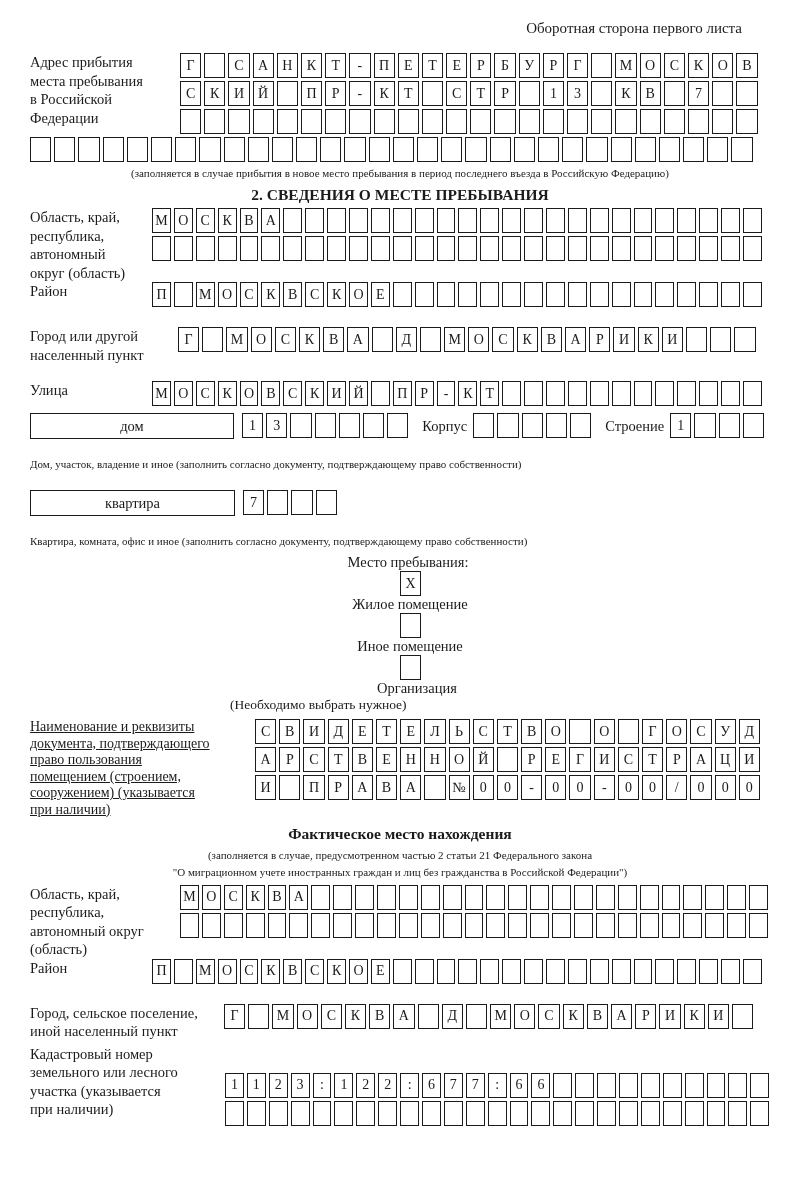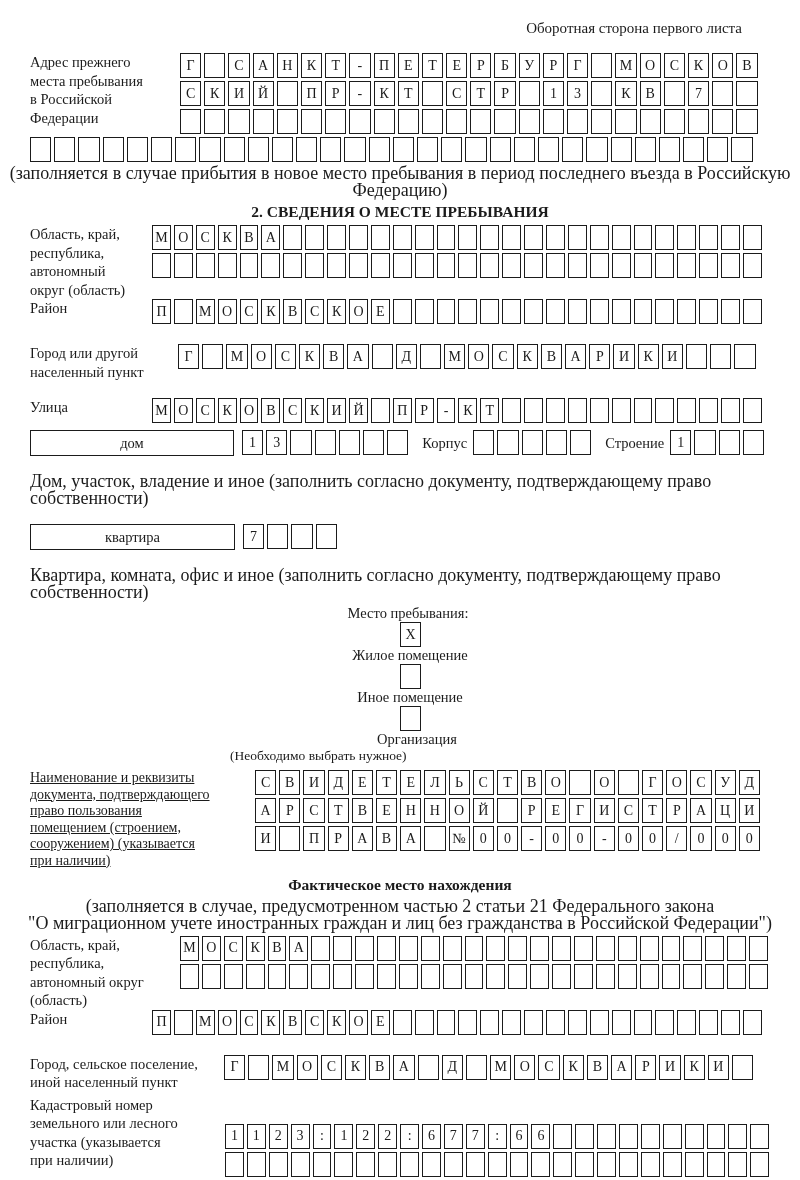--- a/index.html
+++ b/index.html
@@ -19,21 +19,21 @@
   .rows{display:flex;flex-direction:column;}
   .boxrow{display:flex;margin-bottom:3px;}
   .boxrow.inline{margin-bottom:0;}
   .cb{
     box-sizing:border-box;flex:0 0 auto;
     width:21.2px;height:25px;border:1.5px solid #1b1b1b;margin-right:3px;
     display:flex;align-items:center;justify-content:center;
     font-size:14px;background:#fff;
   }
   .n .cb{width:18.9px;}
-  .note{font-size:18px;margin-left:30px;line-height:17px;}
+  .note{font-size:11px;margin-left:30px;line-height:17px;}
   .center{text-align:center;margin-left:0;}
   .sect{text-align:center;font-weight:bold;font-size:15.5px;margin:4px 0 4px 0;}
   .mt3{margin-top:17px}.mt4{margin-top:4px}.mt6{margin-top:6px}.mt16{margin-top:16px}
   .fieldrow{display:flex;align-items:flex-start;margin-left:30px;}
   .bigbox{
     box-sizing:border-box;border:1.5px solid #1b1b1b;height:26px;
     display:flex;align-items:center;justify-content:center;font-size:14.5px;flex-shrink:0;
   }
   .w177{width:204px}.w205{width:205px}
   .ml8{margin-left:8px}
@@ -48,21 +48,21 @@
   .stampcaption{font-size:13.5px;line-height:17.5px;text-align:center;margin-top:5px;}
 </style>
 </head>
 <body>
 
 <div class="page">
 
   <div class="pagehdr">Оборотная сторона первого листа</div>
 
   <div class="grp mt16">
-    <div class="lbl l150">Адрес прежнего
+    <div class="lbl l150">Адрес прибытия
 места пребывания
 в Российской
 Федерации</div>
     <div class="rows">
       <div class="boxrow">
           <span class="cb">Г</span>
           <span class="cb"></span>
           <span class="cb">С</span>
           <span class="cb">А</span>
           <span class="cb">Н</span>

